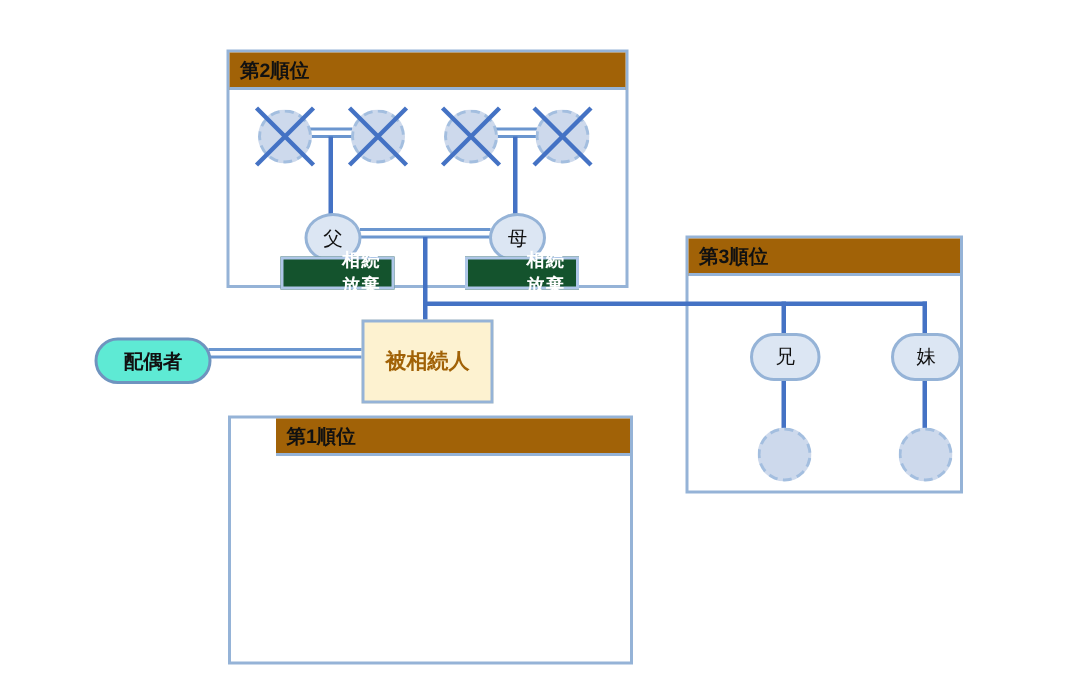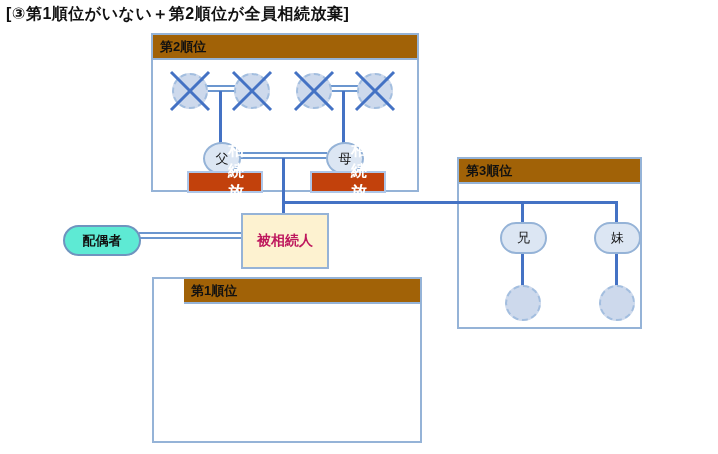--- a/index.html
+++ b/index.html
@@ -58,37 +58,36 @@
     position:absolute;left:63px;top:225px;width:78px;height:31px;border-radius:16px;
     background:#5eead4;border:2px solid #6f94bf;box-sizing:border-box;
     display:flex;align-items:center;justify-content:center;
     font-size:13px;font-weight:bold;color:#111;
   }
   
   .decedent{
     position:absolute;left:241px;top:213px;width:88px;height:56px;
     background:#fdf2d0;border:2px solid #95b3d7;box-sizing:border-box;
     display:flex;align-items:center;justify-content:center;
-    font-size:14px;font-weight:bold;color:#be185d;
+    font-size:14px;font-weight:bold;color:#a16207;
   }
   
   .renounce{
-    position:absolute;width:76px;height:22px;background:#c2410c;color:#ffffff;
+    position:absolute;width:76px;height:22px;background:#14532d;color:#ffffff;
     border:2px solid #aec6e8;box-sizing:border-box;display:flex;align-items:center;
-    justify-content:center;font-size:16px;font-weight:bold;letter-spacing:1px;padding-left:39px;
+    justify-content:center;font-size:12px;font-weight:bold;letter-spacing:1px;padding-left:39px;
   }
   .ren-father{left:187px;top:171px;}
   .ren-mother{left:310px;top:171px;}
 </style>
 </head>
 <body>
 
 <div class="canvas">
 
-  <div class="title">[③第1順位がいない＋第2順位が全員相続放棄]</div>
 
   <div class="gbox box-rank2">
     <div class="ghead">第2順位</div>
   </div>
   <div class="gbox box-rank1">
     <div class="ghead">第1順位</div>
   </div>
   <div class="gbox box-rank3">
     <div class="ghead">第3順位</div>
   </div>

